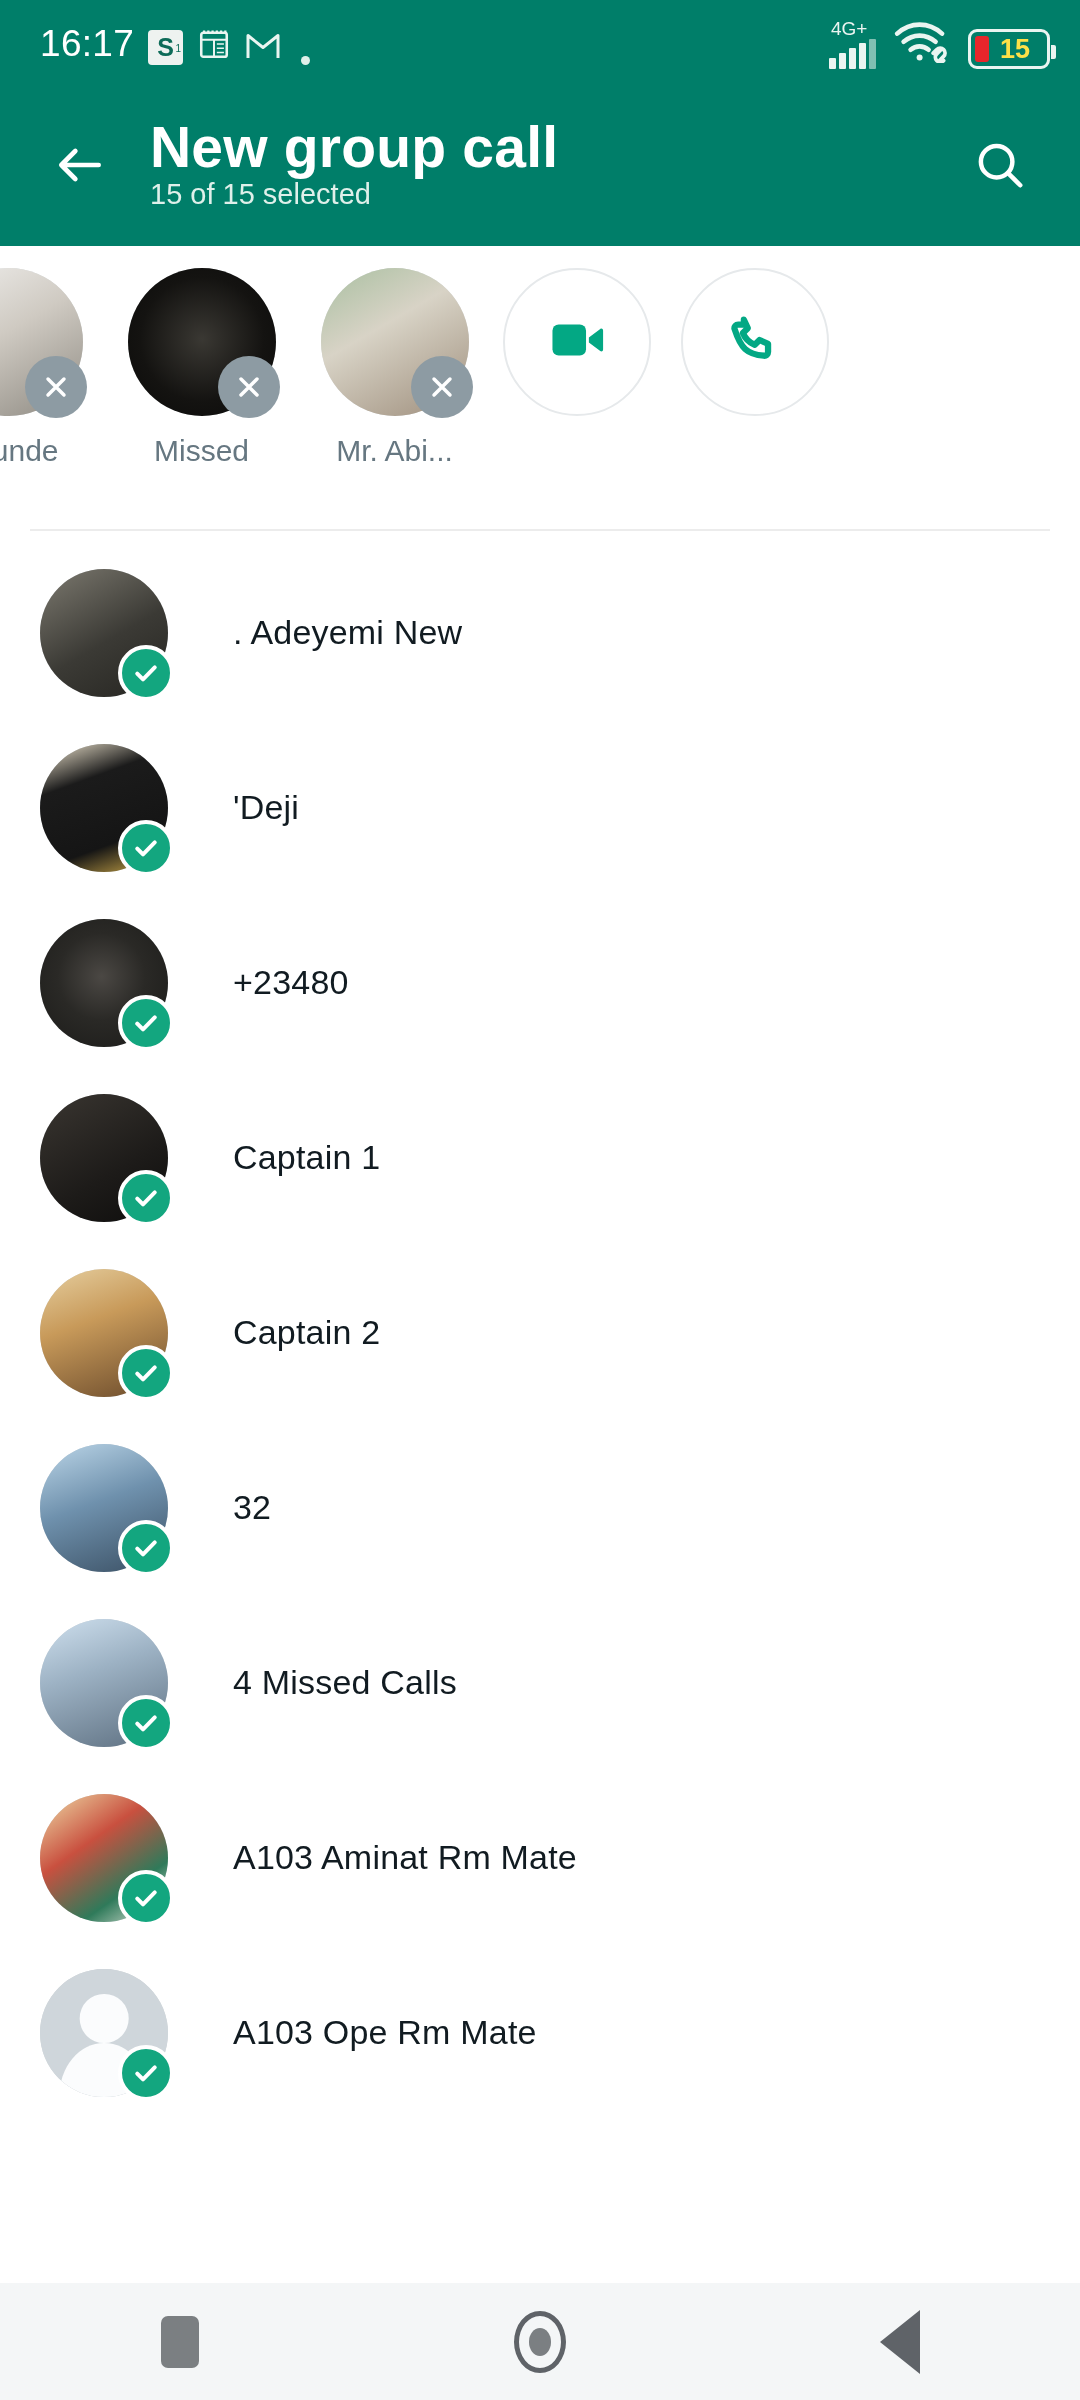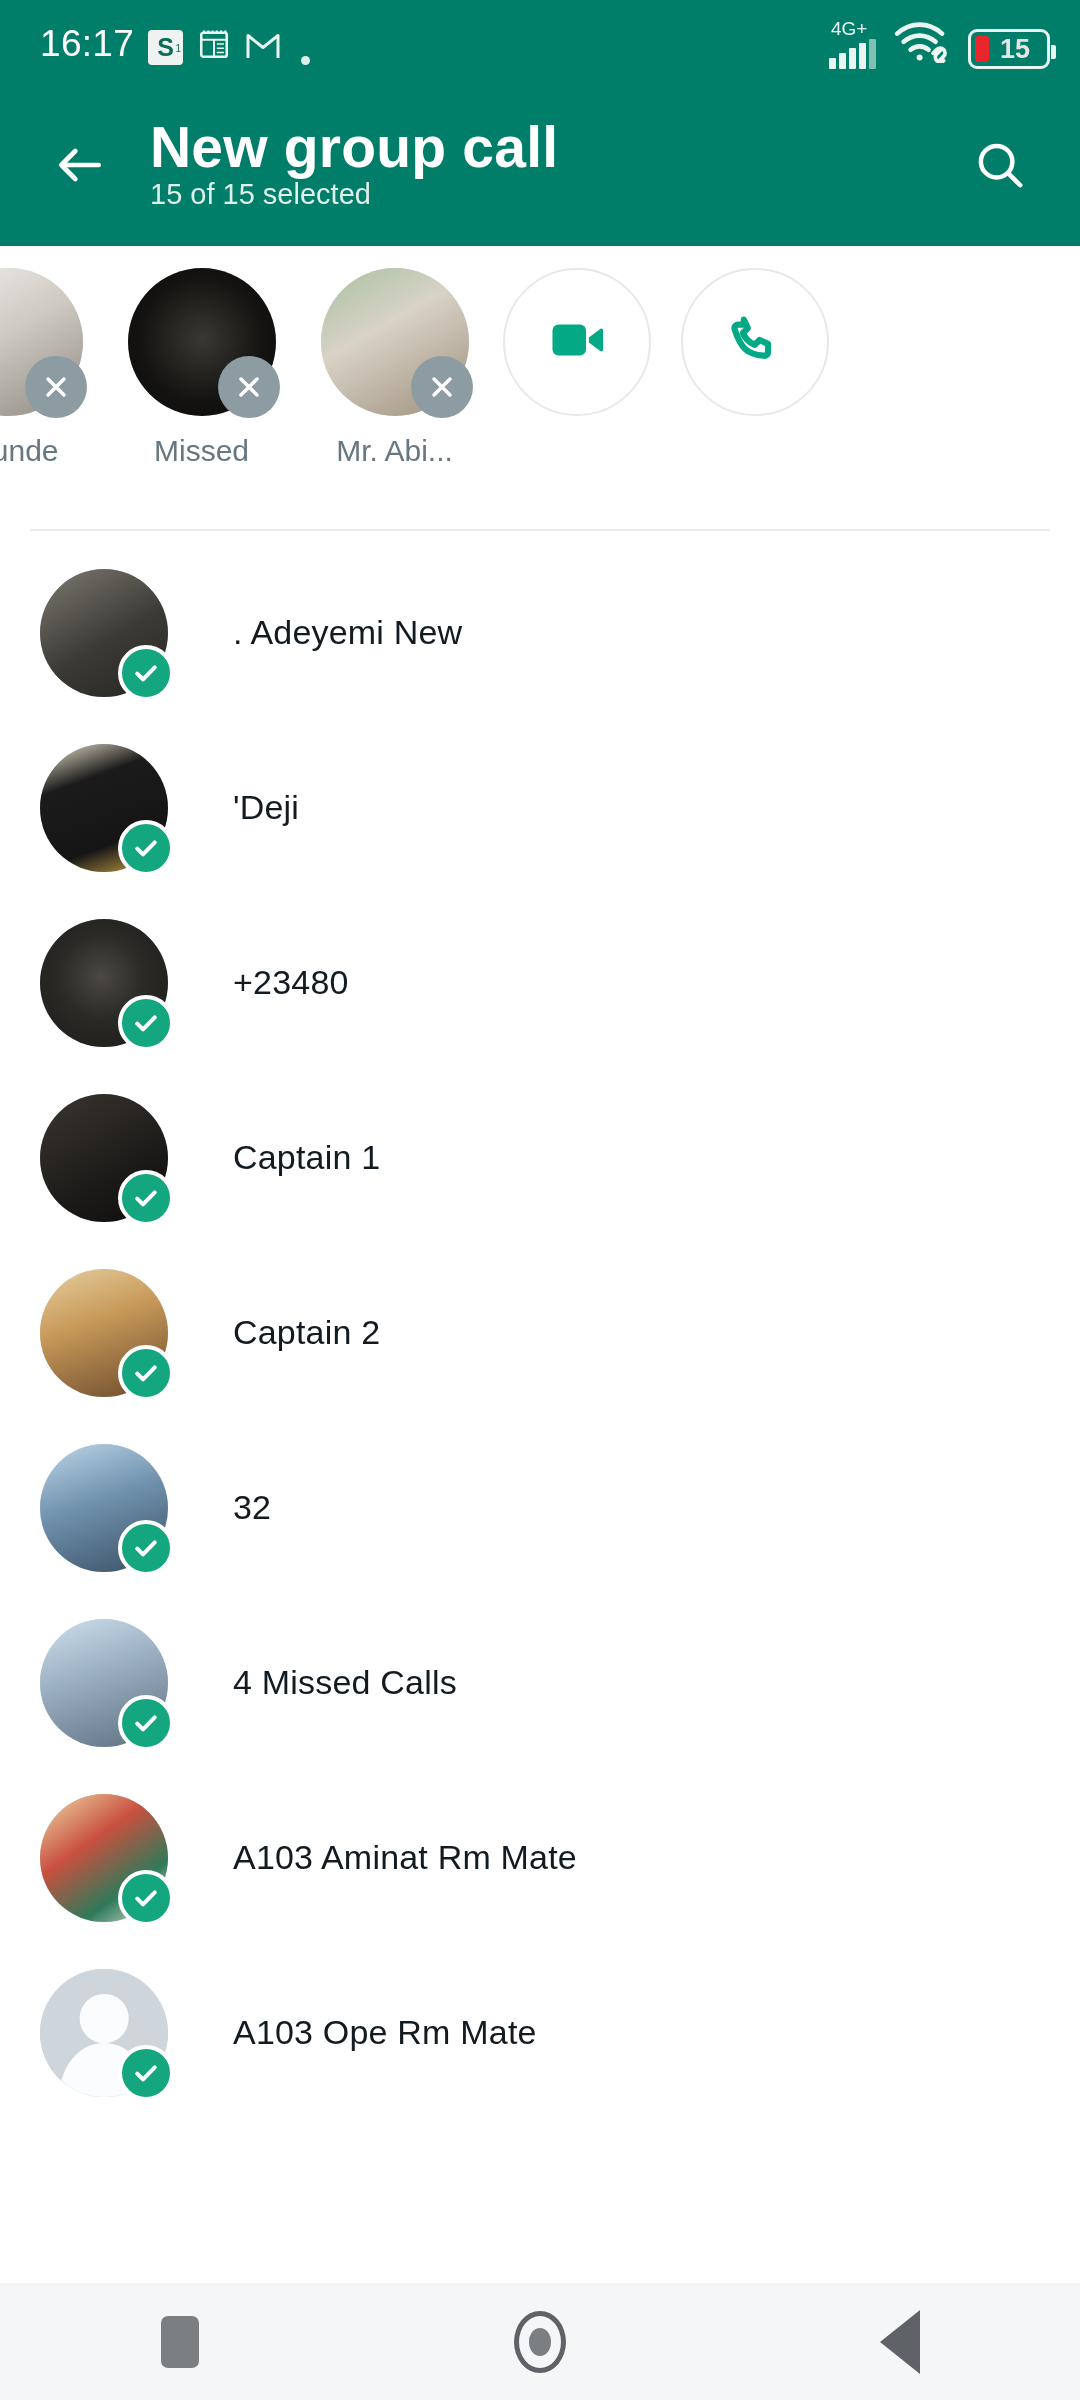--- a/index.html
+++ b/index.html
@@ -27,21 +27,21 @@
   .sb-scrabble::after{ content:"1"; position:absolute; right:2px; bottom:-1px; font-size:10px; font-weight:normal; }
   .sb-dot { width:9px; height:9px; border-radius:50%; background:#dff0ea; margin-left:6px; }
   .sb-right { margin-left:auto; display:flex; align-items:flex-end; gap:18px; }
   .sig-wrap { display:flex; flex-direction:column; align-items:flex-start; }
   .sig-label { color:#eaf5f1; font-size:19px; line-height:19px; margin-left:2px; }
   .sig-bars { display:flex; align-items:flex-end; gap:3px; height:30px; margin-top:1px;}
   .sig-bars i { display:block; width:7px; background:#eaf5f1; border-radius:1px; }
   .sb-battery {
     width:82px; height:40px; border:3px solid #eaf5f1; border-radius:9px;
     display:flex; align-items:center; padding:0 4px; position:relative;
-    color:#e5e5e5; font-size:27px; font-weight:600;
+    color:#fde047; font-size:27px; font-weight:600;
   }
   .sb-battery::after{ content:""; position:absolute; right:-9px; top:13px; width:5px; height:14px;
                       background:#eaf5f1; border-radius:0 2px 2px 0; }
   .bat-fill { width:14px; height:26px; background:#e8262b; border-radius:3px; }
   .bat-num { flex:1; text-align:center; padding-right:2px; }
 
   
   .appbar {
     position:absolute; top:88px; left:0; width:1080px; height:158px;
     background:#007E69; display:flex; align-items:center; padding:0 40px;

